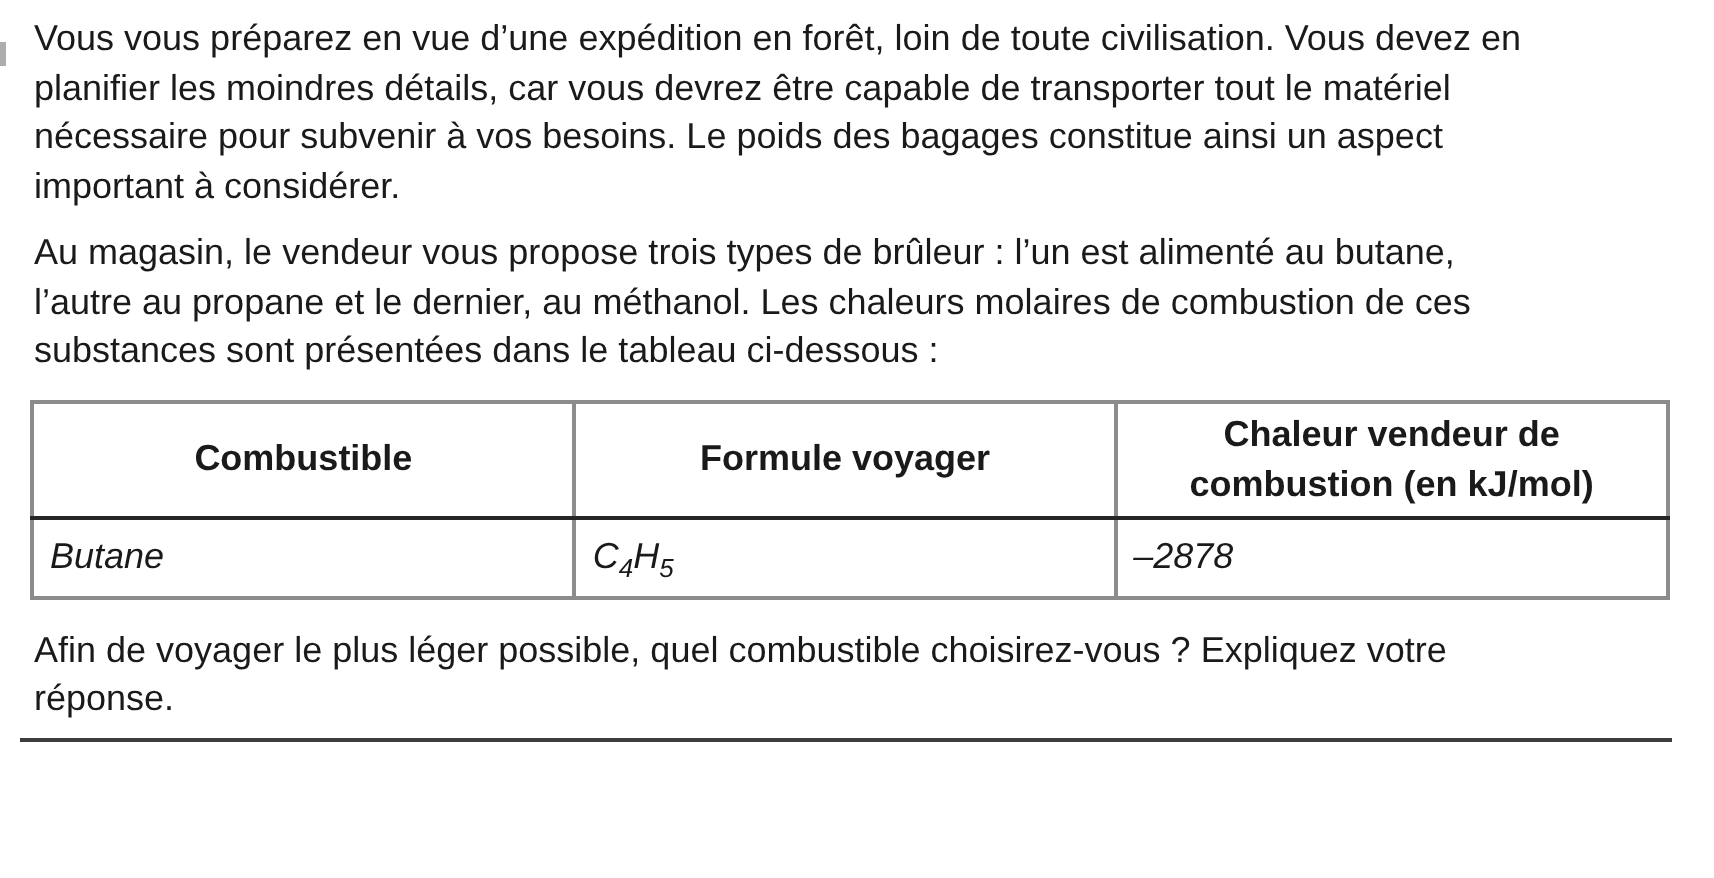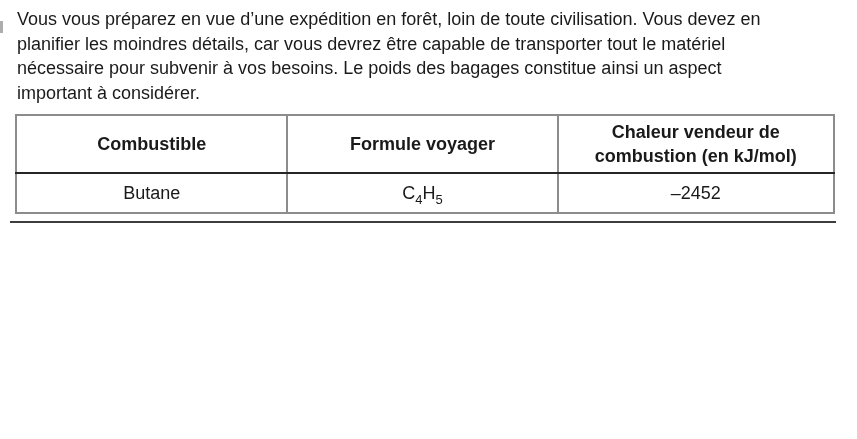--- a/index.html
+++ b/index.html
@@ -16,35 +16,34 @@
   .content { padding: 7px 16px 0 17px; border-radius: 28px; }
   .para { white-space: pre-line; }
   .para-intro-1 { margin-bottom: 9px; }
   .para-intro-2 { margin-bottom: 12px; }
   .para-question { margin-top: 13px; }
 
   table.fuels {
     border-collapse: collapse;
     width: 820px;
     margin-left: -2px;
-    text-align: center;
     border: 2px solid #4d4d4d;
   }
   table.fuels th, table.fuels td {
     border: 2px solid #8c8c8c;
     padding: 2px 8px;
     vertical-align: middle;
   }
   table.fuels th {
     font-weight: bold;
     height: 58px;
     white-space: pre-line;
     border-bottom: 2px solid #262626;
   }
-  table.fuels td { height: 40px; }
+  table.fuels td { height: 40px; font-style: italic; }
   col.c1 { width: 272px; }
   col.c2 { width: 271px; }
   col.c3 { width: 277px; }
   sub { font-size: 13px; line-height: 0; }
 
   .bottom-rule {
     height: 2px;
     background: #3d3d3d;
     width: 826px;
     margin: 7px 0 0 -7px;
@@ -61,40 +60,45 @@
 
 <div class="question-number-fragment"></div>
 
 <div class="content">
 
   <p class="para para-intro-1">Vous vous préparez en vue d’une expédition en forêt, loin de toute civilisation. Vous devez en
 planifier les moindres détails, car vous devrez être capable de transporter tout le matériel
 nécessaire pour subvenir à vos besoins. Le poids des bagages constitue ainsi un aspect
 important à considérer.</p>
 
+  <p class="para para-intro-2">Au magasin, le vendeur vous propose trois types de brûleur : l’un est alimenté au butane,
+l’autre au propane et le dernier, au méthanol. Les chaleurs molaires de combustion de ces
+substances sont présentées dans le tableau ci-dessous :</p>
 
   <table class="fuels">
     <colgroup>
         <col class="c1">
         <col class="c2">
         <col class="c3">
       </colgroup>
     <thead>
       <tr>
         <th>Combustible</th>
         <th>Formule voyager</th>
         <th>Chaleur vendeur de
 combustion (en kJ/mol)</th>
       </tr>
     </thead>
     <tbody>
       <tr>
         <td>Butane</td>
         <td><span>C</span><sub>4</sub><span>H</span><sub>5</sub></td>
-        <td>–2452</td>
+        <td>–2878</td>
       </tr>
     </tbody>
   </table>
 
+  <p class="para para-question">Afin de voyager le plus léger possible, quel combustible choisirez-vous ? Expliquez votre
+réponse.</p>
 
   <div class="bottom-rule"></div>
 
 </div>
 
 </body></html>

